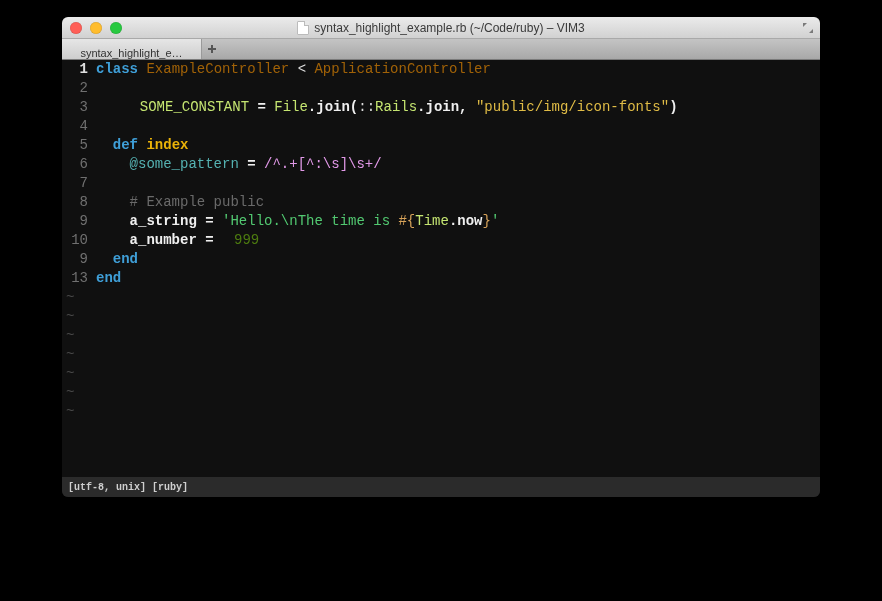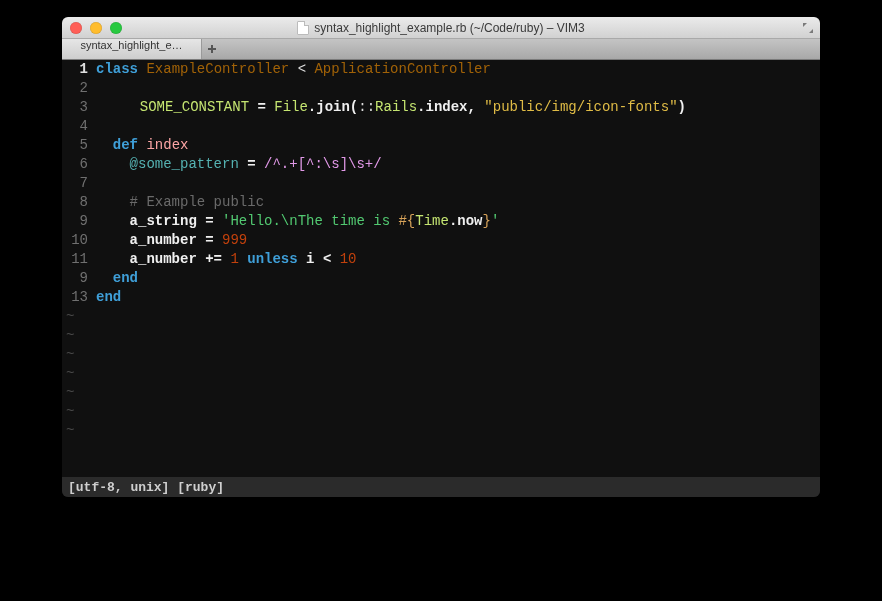--- a/index.html
+++ b/index.html
@@ -61,21 +61,21 @@
     border-bottom: 1px solid #7a7a7a;
     display: flex; align-items: stretch;
   }
   .tab {
     width: 140px;
     background: linear-gradient(#e6e6e6, #cdcdcd);
     border-right: 1px solid #9a9a9a;
     font-family: "Lucida Grande","Helvetica Neue",sans-serif;
     font-size: 11px;
     color: #333;
-    display: flex; align-items: flex-start; justify-content: center;
+    display: flex; align-items: flex-end; justify-content: center;
     padding: 0 6px;
     white-space: nowrap; overflow: hidden; text-overflow: ellipsis;
   }
   .tab-add {
     width: 20px; display: flex; align-items: center; justify-content: center;
   }
   .tab-add svg { width: 12px; height: 12px; fill: #555; }
   
   .editor {
     flex: 1;
@@ -93,36 +93,36 @@
     user-select: none;
     flex-shrink: 0;
   }
   .gutter.current { color: #e0e0e0; font-weight: bold; }
   .code-line { flex: 1; white-space: pre; color: #dcdcdc; }
   .tilde-row .gutter { color: transparent; }
   .tk-kw { color: #3f9fd8; font-weight: bold; }
   .tk-class { color: #a16207; }
   .tk-const { color: #c5e571; margin-left: 27px; }
   .tk-upper { color: #c5e571; }
-  .tk-ident { color: #fca5a5; font-weight: normal; }
+  .tk-ident { color: #eab308; font-weight: bold; }
   .tk-white { color: #f0f0f0; font-weight: bold; }
   .tk-str { color: #e0bc46; }
   .tk-strs { color: #52c971; margin-top: 24px; }
   .tk-regex { color: #e299e8; }
   .tk-comment { color: #6a6a6a; }
-  .tk-num { color: #c2410c; }
+  .tk-num { color: #4d7c0f; margin-left: 12px; }
   .tk-ivar { color: #55b2b2; }
   .tk-interp { color: #d9a45a; }
   .tk-op { color: #dcdcdc; }
   
   .statusbar {
     height: 20px;
     background: #2b2b2b;
     color: #cfcfcf;
-    font-size: 13px;
+    font-size: 10px;
     display: flex; align-items: center;
     padding: 0 6px;
     justify-content: space-between;
     font-weight: bold;
   }
 </style>
 </head>
 <body>
 
 <div class="window">
@@ -160,21 +160,21 @@
         <div class="code-row">
           <div class="gutter current">1</div>
           <div class="code-line"><span class="tk-kw">class</span><span class="tk-op"> </span><span class="tk-class">ExampleController</span><span class="tk-op"> &lt; </span><span class="tk-class">ApplicationController</span></div>
         </div>
         <div class="code-row">
           <div class="gutter">2</div>
           <div class="code-line"></div>
         </div>
         <div class="code-row">
           <div class="gutter">3</div>
-          <div class="code-line"><span class="tk-op">  </span><span class="tk-const">SOME_CONSTANT</span><span class="tk-white"> = </span><span class="tk-upper">File</span><span class="tk-white">.join(</span><span class="tk-op">::</span><span class="tk-upper">Rails</span><span class="tk-white">.index, </span><span class="tk-str">"public/img/icon-fonts"</span><span class="tk-white">)</span></div>
+          <div class="code-line"><span class="tk-op">  </span><span class="tk-const">SOME_CONSTANT</span><span class="tk-white"> = </span><span class="tk-upper">File</span><span class="tk-white">.join(</span><span class="tk-op">::</span><span class="tk-upper">Rails</span><span class="tk-white">.join, </span><span class="tk-str">"public/img/icon-fonts"</span><span class="tk-white">)</span></div>
         </div>
         <div class="code-row">
           <div class="gutter">4</div>
           <div class="code-line"></div>
         </div>
         <div class="code-row">
           <div class="gutter">5</div>
           <div class="code-line"><span class="tk-op">  </span><span class="tk-kw">def</span><span class="tk-op"> </span><span class="tk-ident">index</span></div>
         </div>
         <div class="code-row">
@@ -189,24 +189,20 @@
           <div class="gutter">8</div>
           <div class="code-line"><span class="tk-op">    </span><span class="tk-comment"># Example public</span></div>
         </div>
         <div class="code-row">
           <div class="gutter">9</div>
           <div class="code-line"><span class="tk-op">    </span><span class="tk-white">a_string = </span><span class="tk-strs">'Hello.\nThe time is </span><span class="tk-interp">#{</span><span class="tk-upper">Time</span><span class="tk-white">.now</span><span class="tk-interp">}</span><span class="tk-strs">'</span></div>
         </div>
         <div class="code-row">
           <div class="gutter">10</div>
           <div class="code-line"><span class="tk-op">    </span><span class="tk-white">a_number = </span><span class="tk-num">999</span></div>
-        </div>
-        <div class="code-row">
-          <div class="gutter">11</div>
-          <div class="code-line"><span class="tk-op">    </span><span class="tk-white">a_number += </span><span class="tk-num">1</span><span class="tk-op"> </span><span class="tk-kw">unless</span><span class="tk-white"> i &lt; </span><span class="tk-num">10</span></div>
         </div>
         <div class="code-row">
           <div class="gutter">9</div>
           <div class="code-line"><span class="tk-op">  </span><span class="tk-kw">end</span></div>
         </div>
         <div class="code-row">
           <div class="gutter">13</div>
           <div class="code-line"><span class="tk-kw">end</span></div>
         </div>
         <div class="code-row tilde-row">

